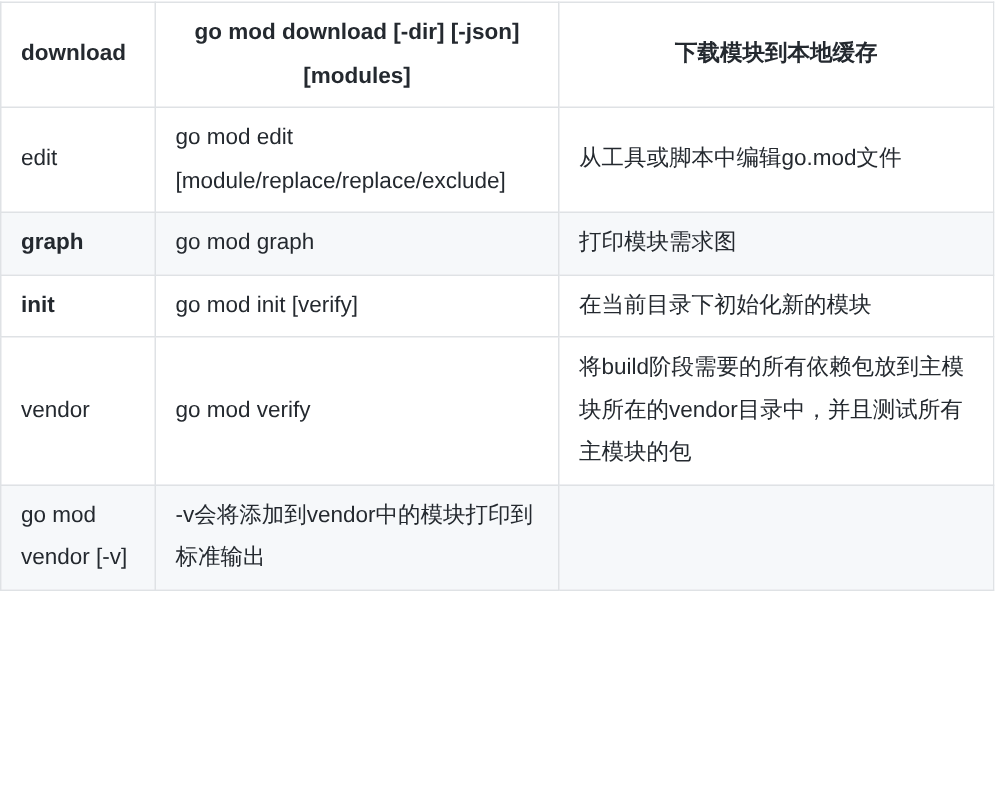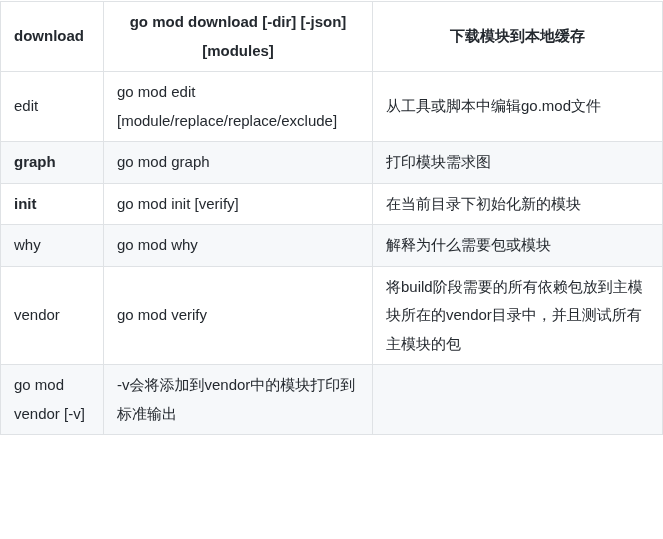--- a/index.html
+++ b/index.html
@@ -79,25 +79,20 @@
     <tr class="striped">
       <td class="cell-cmd bold">graph</td>
       <td>go mod graph</td>
       <td>打印模块需求图</td>
     </tr>
     <tr>
       <td class="cell-cmd bold">init</td>
       <td>go mod init [verify]</td>
       <td>在当前目录下初始化新的模块</td>
     </tr>
-    <tr class="striped">
-      <td class="cell-cmd">why</td>
-      <td>go mod why</td>
-      <td>解释为什么需要包或模块</td>
-    </tr>
     <tr>
       <td class="cell-cmd">vendor</td>
       <td>go mod verify</td>
       <td>将build阶段需要的所有依赖包放到主模块所在的vendor目录中，并且测试所有主模块的包</td>
     </tr>
     <tr class="striped">
       <td class="cell-cmd">go mod vendor [-v]</td>
       <td>-v会将添加到vendor中的模块打印到标准输出</td>
       <td></td>
     </tr>

